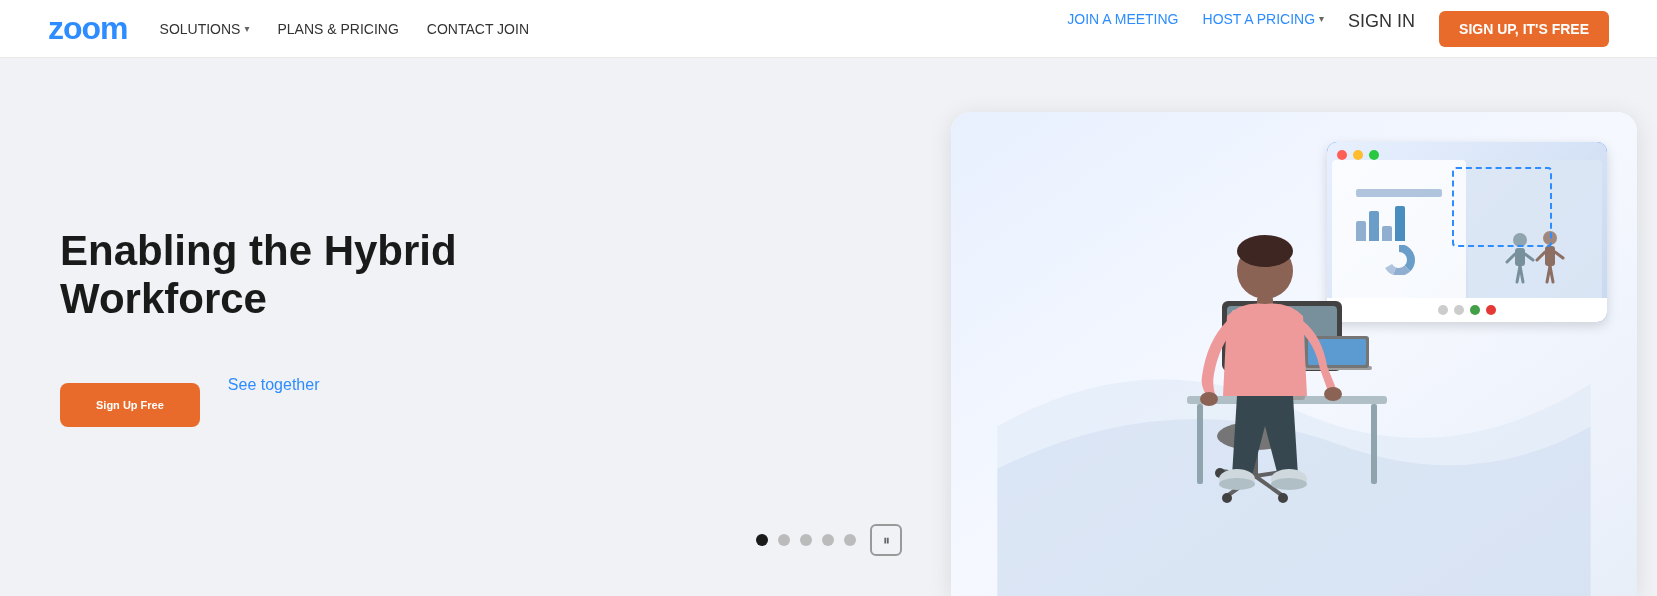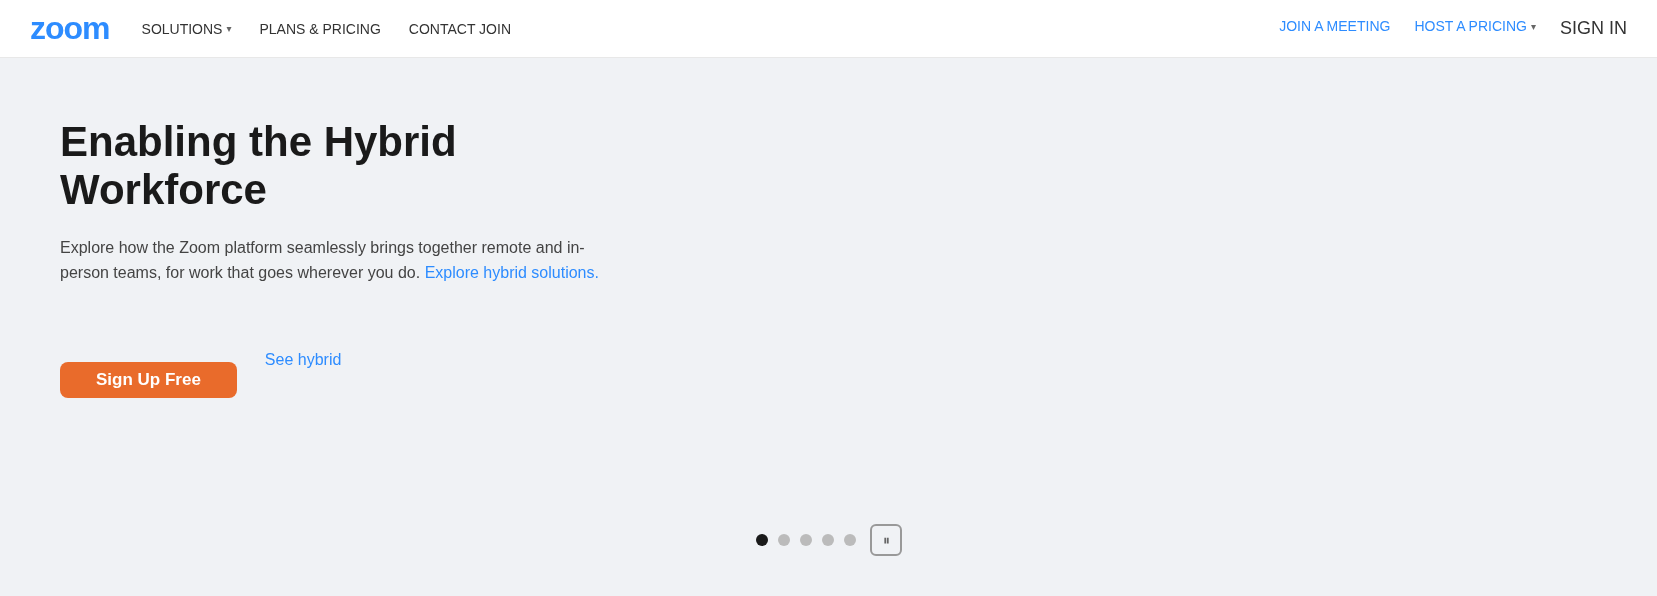--- a/index.html
+++ b/index.html
@@ -3,21 +3,21 @@
   <meta charset="utf-8">
   <style>
     * { margin: 0; padding: 0; box-sizing: border-box; }
     body { font-family: -apple-system, BlinkMacSystemFont, 'Segoe UI', sans-serif; overflow-x: hidden; }
 
     
     .navbar {
       display: flex;
       align-items: center;
       justify-content: space-between;
-      padding: 0 30px;
+      padding: 0 48px;
       height: 58px;
       background: #fff;
       border-bottom: 1px solid #e8e8e8;
       position: relative;
       z-index: 10;
       gap: 16px;
     }
     .nav-left { display: flex; align-items: center; gap: 32px; }
     .nav-logo { font-size: 32px; font-weight: 700; color: #2D8CFF; letter-spacing: -1px; }
     .nav-links { display: flex; align-items: flex-start; gap: 28px; }
@@ -35,42 +35,41 @@
       white-space: nowrap;
     }
 
     
     .hero {
       background: #f0f2f5;
       min-height: 538px;
       display: flex;
       position: relative;
       overflow: hidden;
-      flex-direction: column;
     }
     .hero-left {
       flex: 0 0 55%;
       display: flex;
       flex-direction: column;
       justify-content: center;
       padding: 60px 60px 60px 60px;
     }
     .hero-title {
       font-size: 42px; font-weight: 700; color: #1a1a1a; line-height: 1.15;
       margin-bottom: 20px; max-width: 580px;
     }
     .hero-subtitle {
       font-size: 16px; color: #444; line-height: 1.6;
       max-width: 560px; margin-bottom: 36px;
     }
     .hero-subtitle a { color: #2D8CFF; text-decoration: none; }
     .hero-actions { display: flex; align-items: center; gap: 28px; }
     .hero-signup-btn {
-      background: #E96B2B; color: #fff; font-size: 17px; font-weight: 600;
-      padding: 8px 36px; border-radius: 8px; border: none; cursor: pointer; margin-top: 40px;
+      background: #E96B2B; color: #fff; font-size: 11px; font-weight: 600;
+      padding: 16px 36px; border-radius: 8px; border: none; cursor: pointer; margin-top: 40px;
     }
     .hero-pricing-link { font-size: 16px; color: #2D8CFF; text-decoration: none; cursor: pointer; }
 
     
     .hero-dots {
       position: absolute;
       bottom: 40px;
       left: 50%;
       transform: translateX(-50%);
       display: flex;
@@ -183,33 +182,30 @@
   </div>
   <div class="nav-right">
     <a class="nav-right-link">
       <span>JOIN A MEETING</span>
     </a>
     <a class="nav-right-link">
       <span>HOST A PRICING</span>
       <span class="nav-chevron">▾</span>
     </a>
     <span class="nav-signin">SIGN IN</span>
+    <button class="nav-cta-btn">SIGN UP, IT'S FREE</button>
   </div>
 </nav>
 
 <section class="hero">
   <div class="hero-left">
     <h1 class="hero-title">Enabling the Hybrid Workforce</h1>
-    <p class="hero-subtitle">
-      <span>Explore how the Zoom platform seamlessly brings together remote and in-person teams, for work that goes wherever you do.</span>
-      <a>Explore hybrid solutions.</a>
-    </p>
     <div class="hero-actions">
       <button class="hero-signup-btn">Sign Up Free</button>
-      <a class="hero-pricing-link">See hybrid</a>
+      <a class="hero-pricing-link">See together</a>
     </div>
   </div>
 
   <div class="hero-right">
     <div class="hero-card">
       <div class="illustration-container">
 
         <svg class="wave-bg" viewBox="0 0 700 400" xmlns="http://www.w3.org/2000/svg" style="position:absolute;bottom:0;left:0;width:100%;height:70%;">
           <path d="M0,200 Q175,100 350,180 Q525,260 700,150 L700,400 L0,400 Z" fill="#dce8f5" opacity="0.5"></path>
           <path d="M0,250 Q200,150 400,220 Q560,280 700,200 L700,400 L0,400 Z" fill="#c8d8ee" opacity="0.4"></path>

